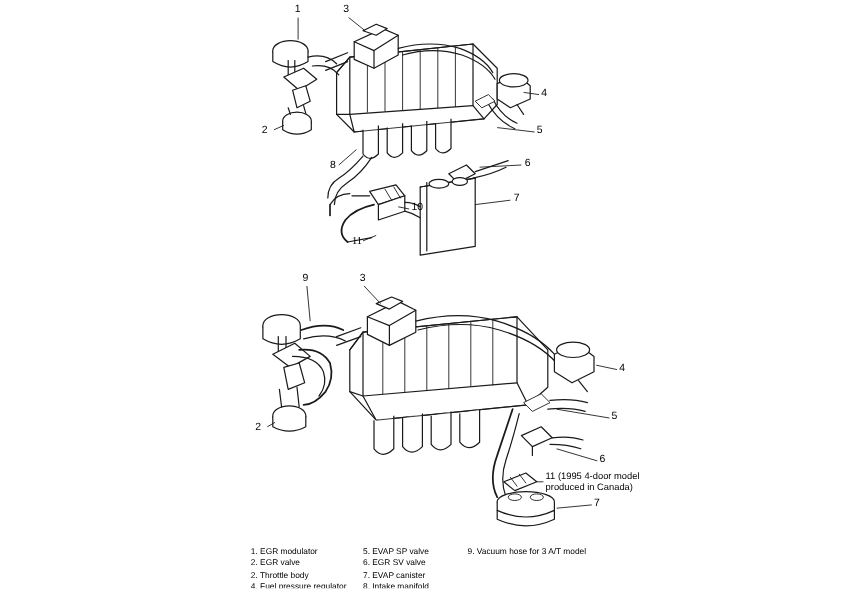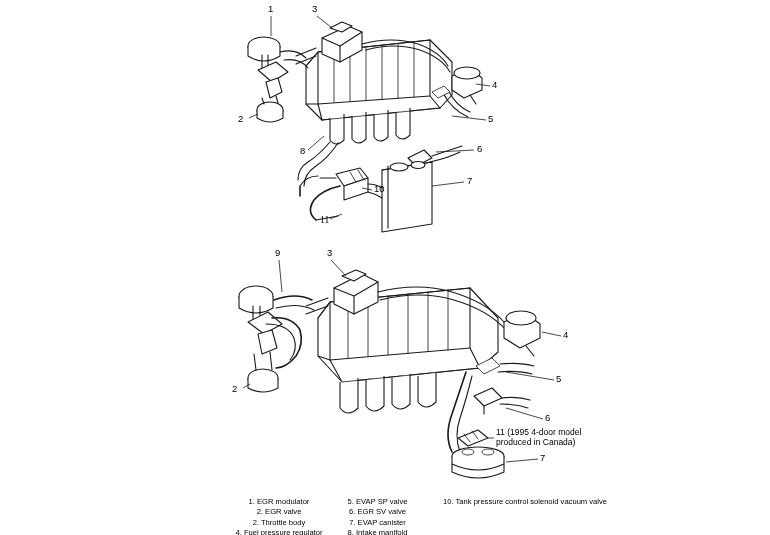--- a/index.html
+++ b/index.html
@@ -92,21 +92,20 @@
   }
   #legend .legend-col {
     display: flex;
     flex-direction: column;
   }
   #legend .legend-col.c1 { width: 102px; }
   #legend .legend-col.c2 { width: 95px; }
   #legend .legend-col.c3 { width: 200px; }
   #legend .legend-entry {
     white-space: nowrap;
-    text-align: center;
   }
 </style>
 </head>
 <body>
 
 <div id="page">
 
   <svg class="diagram" viewBox="0 0 770 535">
 
     <g>
@@ -355,18 +354,18 @@
         <div class="legend-entry">2. Throttle body</div>
         <div class="legend-entry">4. Fuel pressure regulator</div>
       </div>
       <div class="legend-col c2">
         <div class="legend-entry">5. EVAP SP valve</div>
         <div class="legend-entry">6. EGR SV valve</div>
         <div class="legend-entry">7. EVAP canister</div>
         <div class="legend-entry">8. Intake manifold</div>
       </div>
       <div class="legend-col c3">
-        <div class="legend-entry">10. Tank pressure control solenoid vacuum valve</div>
+        <div class="legend-entry">9. Vacuum hose for 3 A/T model</div>
       </div>
     </div>
   </div>
 
 </div>
 
 </body></html>

